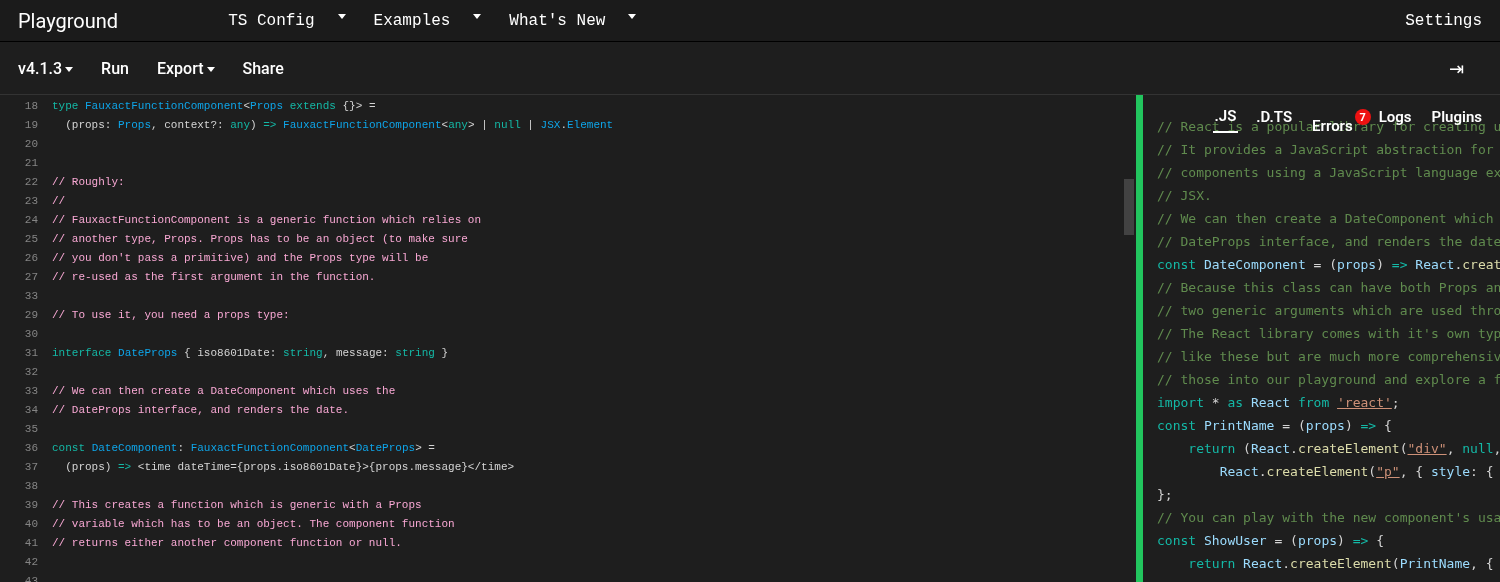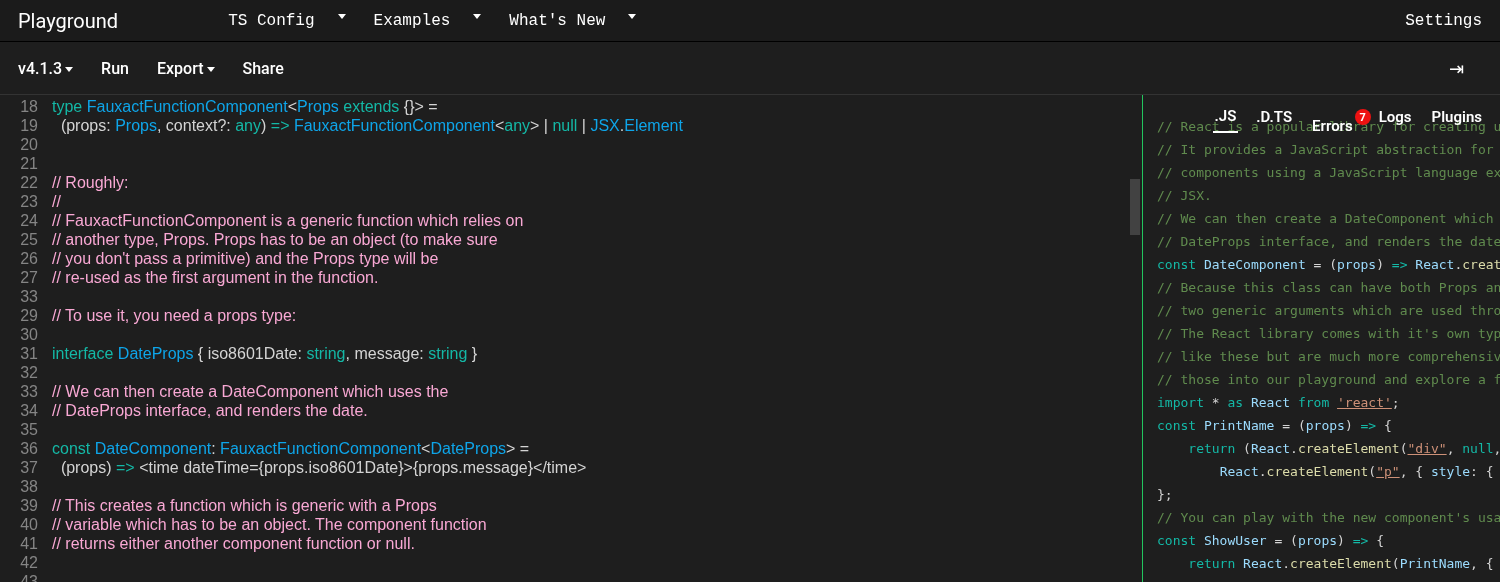--- a/index.html
+++ b/index.html
@@ -63,25 +63,25 @@
   .content {
     display: flex;
     flex: 1;
     min-height: 0;
     border-top: 1px solid #333;
   }
   .editor {
     flex: 0 0 1143px;
     overflow: hidden;
     display:flex;
-    font-family: Liberation Sans, sans-serif;
-    font-size: 16px;
+    font-family: Liberation Mono, monospace;
+    font-size: 11px;
     line-height: 19px;
     background: #1e1e1e;
-    border-right: 1px solid #22c55e;
+    border-right: 7px solid #22c55e;
     position: relative;
   }
   .gutter {
     flex: 0 0 52px;
     color: #858585;
     text-align: right;
     padding-right: 14px;
     padding-top: 2px;
     user-select: none;
   }

